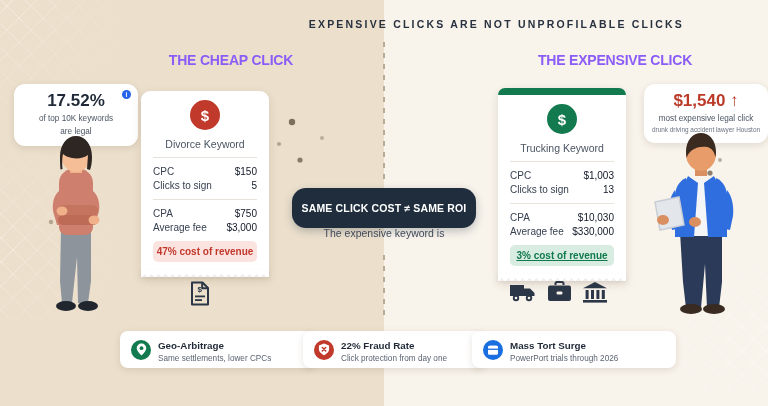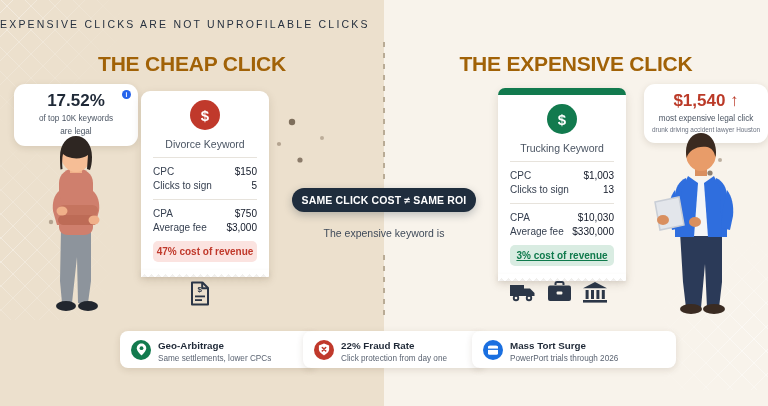--- a/index.html
+++ b/index.html
@@ -29,24 +29,24 @@
   .hatch.br{left:660px;top:240px;width:140px;height:150px;opacity:.75;
     -webkit-mask-image:radial-gradient(circle at 70% 70%, #000 0%, transparent 75%);
             mask-image:radial-gradient(circle at 70% 70%, #000 0%, transparent 75%);}
 
   
   .divider{position:absolute;left:383px;top:42px;width:2px;height:140px;
     background:repeating-linear-gradient(to bottom,#b9ab95 0 5px,transparent 5px 11px);}
   .divider.lower{top:255px;height:62px;}
 
   
-  .kicker{position:absolute;left:0;top:18px;width:684px;text-align:left;
-    font-size:10.5px;font-weight:400;letter-spacing:2.2px;color:#27313f;}
-  .col-title{position:absolute;top:52px;font-size:21px;font-weight:700;
-    color:#a16207;letter-spacing:-.2px;}
+  .kicker{position:absolute;left:0;top:18px;width:684px;text-align:right;
+    font-size:10.5px;font-weight:700;letter-spacing:2.2px;color:#27313f;}
+  .col-title{position:absolute;top:52px;font-size:14px;font-weight:700;
+    color:#8b5cf6;letter-spacing:-.2px;padding-left:39px;}
   .col-title.left{left:0;width:384px;text-align:center;}
   .col-title.right{left:384px;width:384px;text-align:center;}
 
   
   .statbox{position:absolute;background:#fff;border-radius:11px;
     box-shadow:0 2px 7px rgba(60,45,25,.13);text-align:center;}
   .statbox.left{left:14px;top:84px;width:112px;padding:8px 6px 9px;}
   .statbox.right{left:644px;top:84px;width:114px;padding:8px 5px 9px;}
   .stat-num{font-size:17px;font-weight:700;color:#1f2937;line-height:1.1;}
   .statbox.right .stat-num{color:#bb3a28;font-size:17px;}
@@ -76,21 +76,21 @@
   .pill-stat{margin-top:7px;border-radius:5px;text-align:center;
     font-size:10px;font-weight:700;padding:5px 2px;}
   .pill-stat.red{background:#fbe3e0;color:#c0392b;}
   .pill-stat.green{background:#d9ece2;color:#0f7a4c;text-decoration:underline;}
   .zigzag{height:7px;
     background:linear-gradient(-45deg, transparent 50%, #fff 50%) 0 0/7px 7px repeat-x,
                linear-gradient(45deg, transparent 50%, #fff 50%) 0 0/7px 7px repeat-x;
     filter:drop-shadow(0 2px 2px rgba(70,50,25,.10));}
 
   
-  .centre-pill{position:absolute;left:292px;top:188px;width:184px;height:24px;
+  .centre-pill{position:absolute;left:292px;top:188px;width:184px;height:40px;
     background:#1f2d3d;border-radius:14px;color:#fff;
     display:flex;align-items:center;justify-content:center;
     font-size:10.5px;font-weight:700;letter-spacing:.15px;
     box-shadow:0 3px 8px rgba(31,45,61,.28);}
   .centre-cap{position:absolute;left:292px;top:226px;width:184px;text-align:center;
     font-size:10.5px;color:#3f4a59;line-height:1.45;}
 
   
   .mid-icons{position:absolute;display:flex;gap:10px;align-items:flex-end;color:#2b3647;}
   .mid-icons.l{left:190px;top:281px;}

